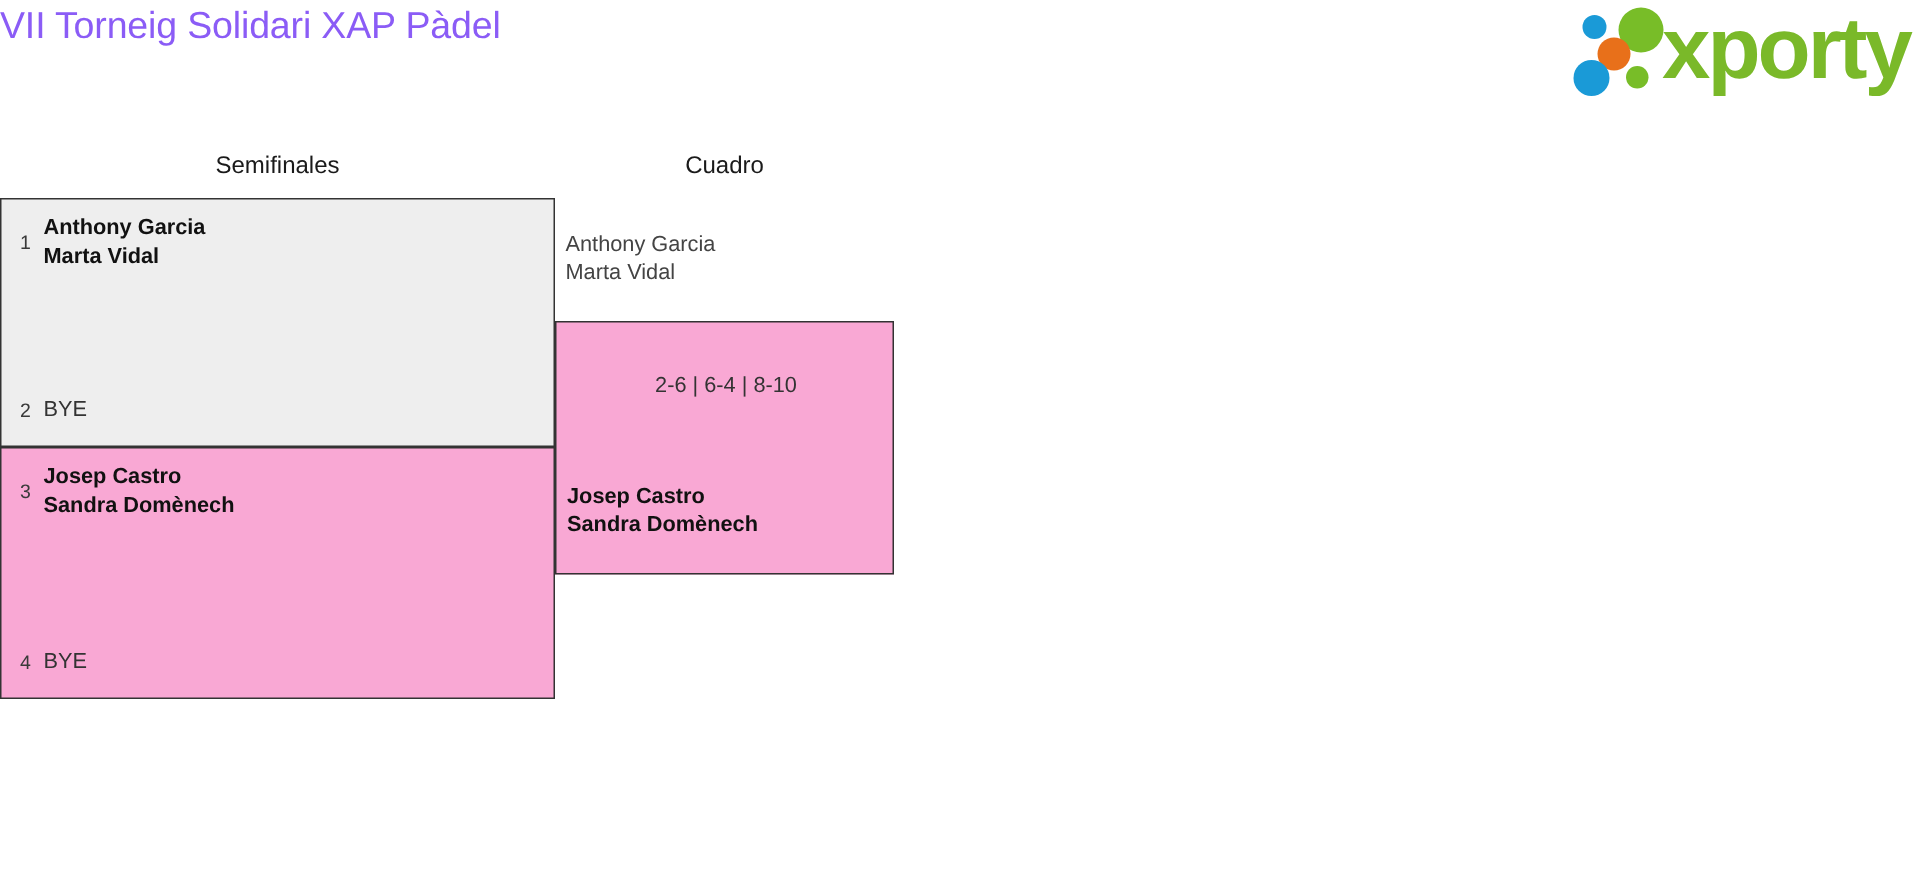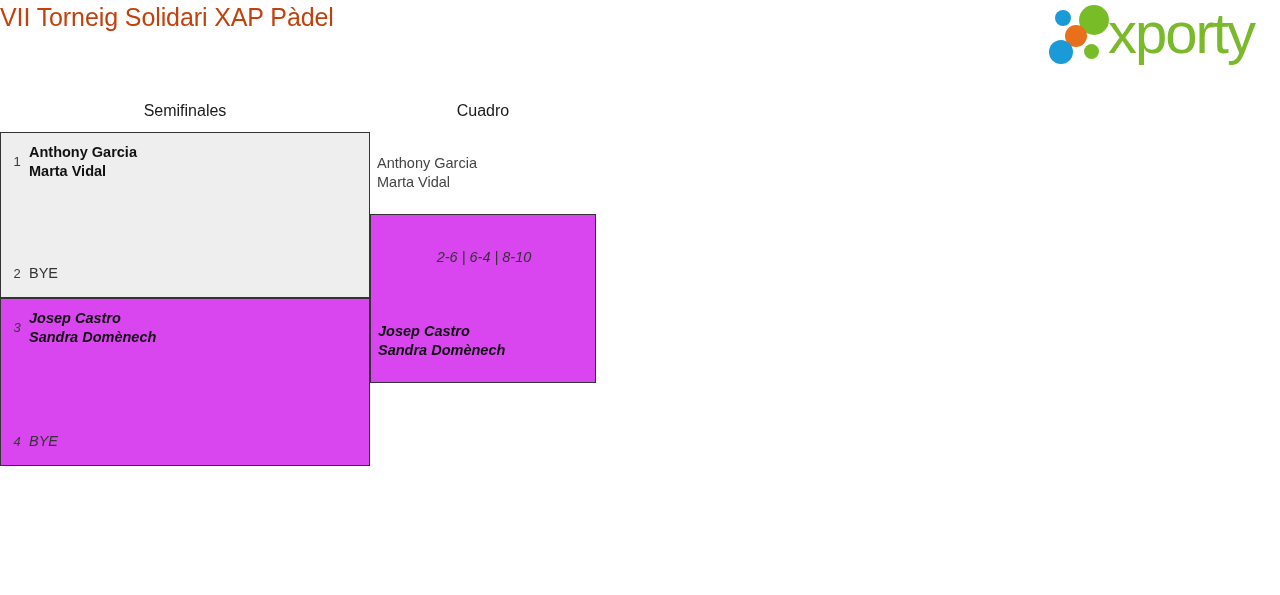--- a/index.html
+++ b/index.html
@@ -25,21 +25,21 @@
     width: 1280px;
     height: 80px;
   }
   .title-block {
     position: absolute;
     left: 0;
     top: 2px;
     font-size: 25px;
     line-height: 31px;
     font-weight: 400;
-    color: #c2410c;
+    color: #8b5cf6;
     letter-spacing: -0.1px;
   }
   .title-line { display: block; white-space: nowrap; }
 
   
   #brand-logo {
     position: absolute;
     right: 6px;
     top: 4px;
     width: 228px;
@@ -57,21 +57,21 @@
   .dot-green-lg { left: 33px; top: 1px;  width: 30px; height: 30px; background: #78bd28; }
   .dot-orange   { left: 19px; top: 21px; width: 22px; height: 22px; background: #e8701a; }
   .dot-blue-lg  { left: 3px;  top: 36px; width: 24px; height: 24px; background: #1a9ad7; }
   .dot-green-sm { left: 38px; top: 40px; width: 15px; height: 15px; background: #78bd28; }
   .logo-word {
     position: absolute;
     left: 62px;
     top: -2px;
     font-size: 58px;
     line-height: 62px;
-    font-weight: 400;
+    font-weight: 700;
     color: #7ab929;
     letter-spacing: -2px;
   }
 
   
   .round-header {
     position: absolute;
     top: 96px;
     font-size: 16px;
     line-height: 22px;
@@ -90,21 +90,21 @@
     width: 1280px;
     height: 595px;
   }
 
   .match-box {
     position: absolute;
     box-sizing: border-box;
     border: 1px solid #333333;
   }
   .match-box.shaded { background: #eeeeee; }
-  .match-box.plain  { background: #d946ef; font-style: italic; }
+  .match-box.plain  { background: #f9a8d4; }
 
   
   #match-sf-1 { left: 0px; top: 128px; width: 370px; height: 166px; }
   #match-sf-2 { left: 0px; top: 294px; width: 370px; height: 168px; }
   
   #match-final { left: 370px; top: 210px; width: 226px; height: 169px; }
 
   .competitor {
     position: absolute;
     display: flex;

